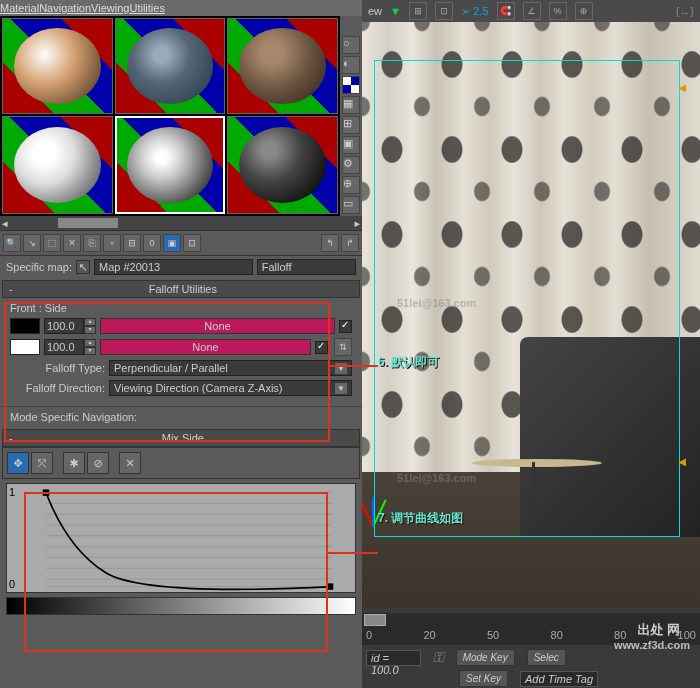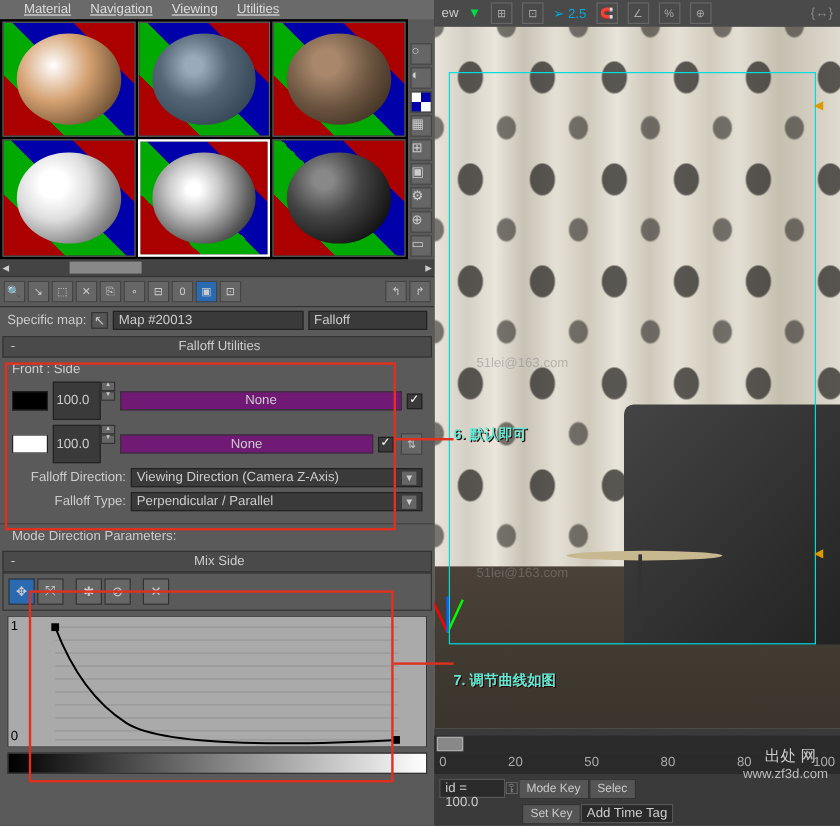--- a/index.html
+++ b/index.html
@@ -2,21 +2,21 @@
 <html><head>
 <meta charset="utf-8">
 <style>
 * { margin: 0; padding: 0; box-sizing: border-box; font-family: Arial, sans-serif; font-size: 11px; }
 body { background: #4a4a4a; color: #ccc; width: 700px; height: 688px; overflow: hidden; position: relative; }
 .app { display: flex; height: 100%; }
 .left-panel { width: 362px; background: #5a5a5a; display: flex; flex-direction: column; }
 .right-panel { flex: 1; background: #3a3a3a; position: relative; }
 
 
-.menu-bar { background: #6a6a6a; padding: 2px 20px; display: flex; gap: 16px; }
+.menu-bar { background: #6a6a6a; padding: 2px 0; display: flex; gap: 0; }
 .menu-item { color: #ddd; text-decoration: underline; cursor: pointer; }
 
 
 .material-slots { background: #000; padding: 2px; display: grid; grid-template-columns: repeat(3, 1fr); gap: 2px; height: 200px; }
 .mat-slot { background: linear-gradient(45deg, #a00 25%, #0a0 25%, #0a0 50%, #00a 50%, #00a 75%, #a00 75%); position: relative; border: 1px solid #666; }
 .mat-slot.sel { border: 2px solid #fff; }
 .sphere { position: absolute; inset: 10%; border-radius: 50%; }
 .sphere.s1 { background: radial-gradient(circle at 35% 35%, #fff, #d4a070 40%, #3a2815); }
 .sphere.s2 { background: radial-gradient(circle at 40% 35%, #9ab 10%, #567 40%, #234); }
 .sphere.s3 { background: radial-gradient(circle at 38% 32%, #a8876b 15%, #6b5440 50%, #2a1f15); }
@@ -46,24 +46,24 @@
 
 .params { background: #5a5a5a; padding: 2px; }
 .param-header { background: #4a4a4a; padding: 2px 6px; text-align: center; border: 1px solid #333; }
 .param-body { padding: 4px 8px; }
 .param-row { display: flex; align-items: center; gap: 4px; margin: 4px 0; }
 .param-label { text-align: right; width: 95px; }
 .swatch { width: 30px; height: 16px; border: 1px solid #222; }
 .swatch.black { background: #000; }
 .swatch.white { background: #fff; }
 .spinner { display: flex; }
-.spinner input { width: 40px; height: 32px; background: #3a3a3a; border: 1px solid #222; color: #ccc; padding: 0 2px; }
+.spinner input { width: 40px; height: 16px; background: #3a3a3a; border: 1px solid #222; color: #ccc; padding: 0 2px; }
 .spin-btns { display: flex; flex-direction: column; }
 .spin-btn { width: 12px; height: 8px; background: #666; border: 1px solid #333; font-size: 6px; line-height: 5px; text-align: center; }
-.none-btn { flex: 1; background: #701a75; border: 1px solid #333; text-align: center; height: 16px; line-height: 14px; }
+.none-btn { flex: 1; background: #be185d; border: 1px solid #333; text-align: center; height: 16px; line-height: 14px; }
 .checkbox { width: 13px; height: 13px; background: #3a3a3a; border: 1px solid #222; position: relative; }
 .checkbox.checked::after { content: '✓'; position: absolute; color: #fff; font-size: 10px; left: 1px; top: -2px; }
 .dropdown { flex: 1; background: #3a3a3a; border: 1px solid #222; color: #ccc; padding: 1px 4px; height: 16px; display: flex; align-items: center; justify-content: space-between; }
 .dropdown::after { content: '▼'; font-size: 8px; background: #666; padding: 1px 2px; }
 
 
 .highlight-box { position: absolute; border: 2px solid #e03020; pointer-events: none; }
 .hb1 { left: 4px; top: 302px; width: 326px; height: 140px; }
 .hb2 { left: 24px; top: 492px; width: 304px; height: 160px; }
 
@@ -93,26 +93,26 @@
 .table-leg { position: absolute; left: 170px; bottom: 80px; width: 3px; height: 65px; background: #333; }
 .gizmo { position: absolute; left: 10px; bottom: 110px; }
 .gizmo-line { position: absolute; width: 2px; height: 30px; transform-origin: bottom; }
 .floor { position: absolute; left: 0; right: 0; bottom: 0; height: 135px; background: linear-gradient(#4a4238, #3a342c); }
 
 
 .timeline { position: absolute; bottom: 0; left: 362px; right: 0; height: 75px; background: #3a3a3a; }
 .time-scrub { height: 14px; background: #2a2a2a; position: relative; }
 .time-marker { position: absolute; width: 22px; height: 12px; background: #888; border: 1px solid #aaa; top: 1px; }
 .time-ruler { height: 18px; background: #2a2a2a; display: flex; justify-content: space-between; padding: 2px 4px; color: #aaa; font-size: 9px; }
-.time-controls { display: flex; padding: 4px; gap: 0; align-items: flex-start; }
+.time-controls { display: flex; padding: 4px; gap: 12px; align-items: flex-end; font-style: italic; }
 .time-field { background: #2a2a2a; border: 1px solid #555; color: #ccc; padding: 1px 4px; height: 16px; }
 .time-btn { background: #555; border: 1px solid #333; color: #ccc; padding: 2px 6px; font-size: 10px; }
 .key-icon { font-size: 14px; color: #888; }
 
-.watermark { position: absolute; color: #888; font-size: 11px; opacity: 0.5; pointer-events: none; }
+.watermark { position: absolute; color: #888; font-size: 11px; opacity: 0.5; pointer-events: none; font-weight: bold; }
 </style>
 </head>
 <body>
 
 <div class="app">
   <div class="left-panel">
     <div class="menu-bar">
       <span class="menu-item">Material</span>
       <span class="menu-item">Navigation</span>
       <span class="menu-item">Viewing</span>
@@ -208,35 +208,35 @@
             <div class="spin-btns">
                 <div class="spin-btn">▴</div>
                 <div class="spin-btn">▾</div>
               </div>
           </div>
           <div class="none-btn">None</div>
           <div class="checkbox checked"></div>
           <div class="tool-icon" style="margin-left:2px">⇅</div>
         </div>
         <div class="param-row">
+          <div class="param-label">Falloff Type:</div>
+          <div class="dropdown">
+              <span>Perpendicular / Parallel</span>
+            </div>
+        </div>
+        <div class="param-row">
           <div class="param-label">Falloff Direction:</div>
           <div class="dropdown">
               <span>Viewing Direction (Camera Z-Axis)</span>
             </div>
         </div>
-        <div class="param-row">
-          <div class="param-label">Falloff Type:</div>
-          <div class="dropdown">
-              <span>Perpendicular / Parallel</span>
-            </div>
-        </div>
-      </div>
-    </div>
-
-    <div style="padding:4px 10px; border-top:1px solid #444">Mode Direction Parameters:</div>
+      </div>
+    </div>
+
+    <div style="padding:4px 10px; border-top:1px solid #444">Mode Specific Navigation:</div>
 
     <div class="params">
       <div class="param-header">
         <span style="float:left">-</span>
         <span>Mix Side</span>
       </div>
       <div class="curve-tools">
         <div class="curve-tool" style="background:#2a6ab0">✥</div>
         <div class="curve-tool">⤧</div>
         <div style="width:6px"></div>
@@ -332,13 +332,13 @@
   </div>
   <div class="watermark" style="right:20px;top:8px;color:#ddd;font-size:13px;opacity:0.9">出处 网</div>
   <div class="watermark" style="right:10px;top:26px;color:#ddd;font-size:11px;opacity:0.8">www.zf3d.com</div>
 </div>
 
 <div class="highlight-box hb1"></div>
 <div class="highlight-box hb2"></div>
 <div class="anno-line" style="left:330px;top:365px;width:48px"></div>
 <div class="anno" style="left:378px;top:354px">6. 默认即可</div>
 <div class="anno-line" style="left:328px;top:552px;width:50px"></div>
-<div class="anno" style="left:378px;top:559px">7. 调节曲线如图</div>
+<div class="anno" style="left:378px;top:510px">7. 调节曲线如图</div>
 
 </body></html>

